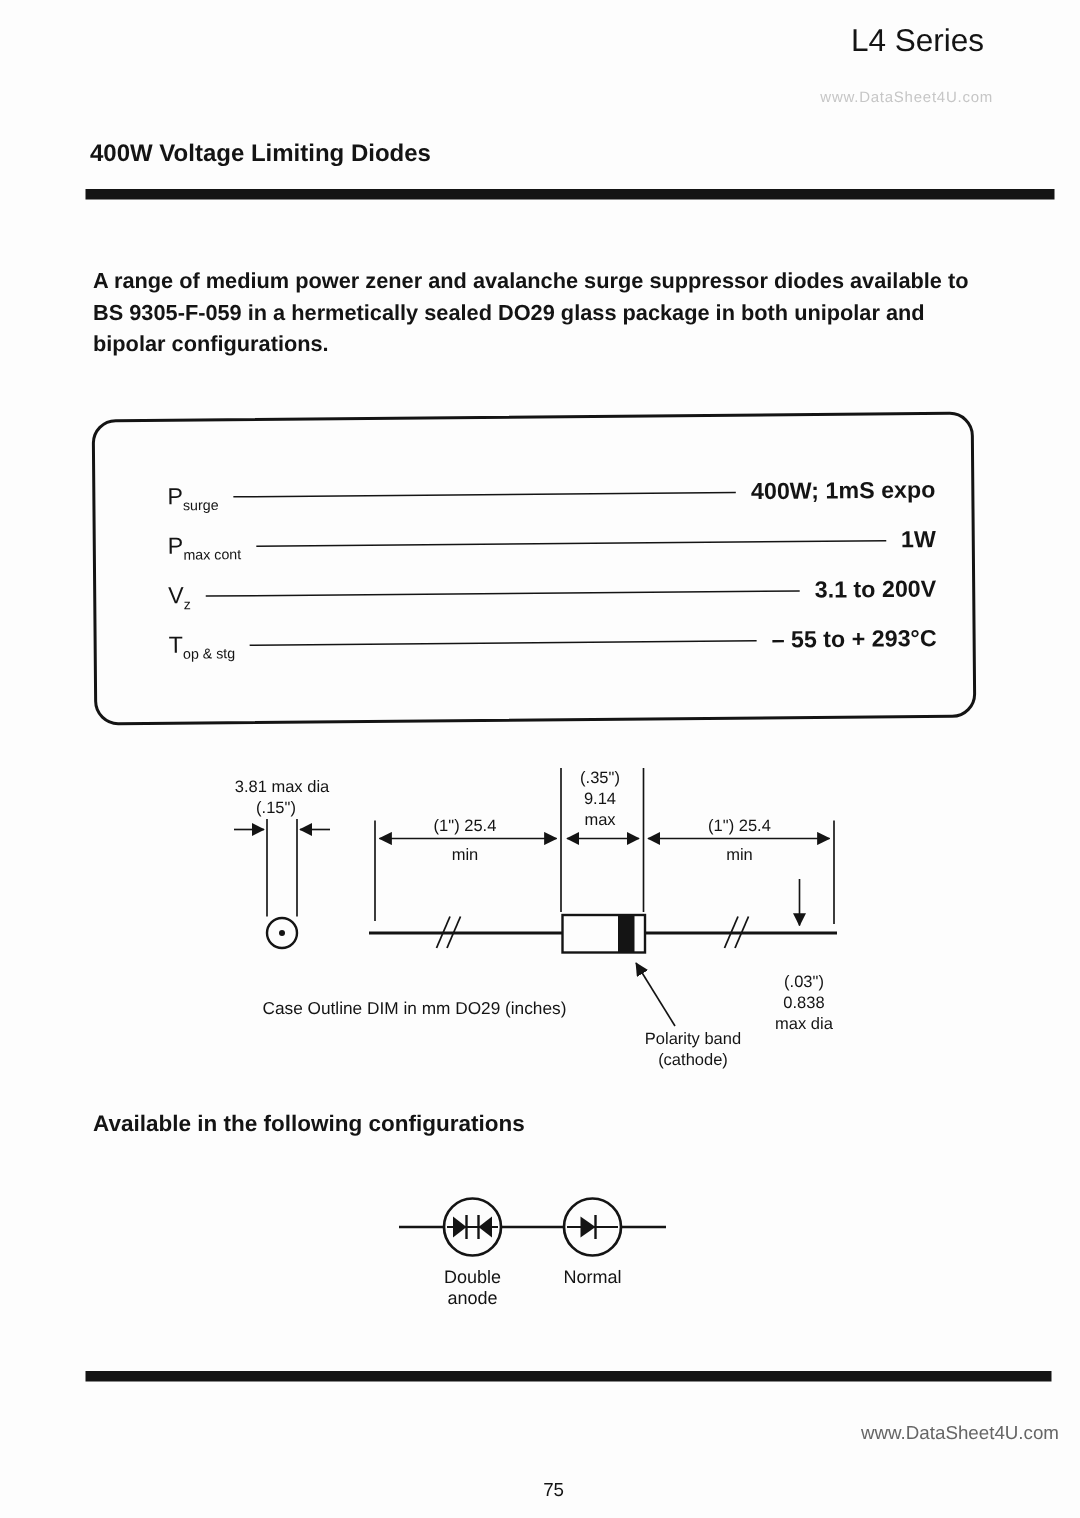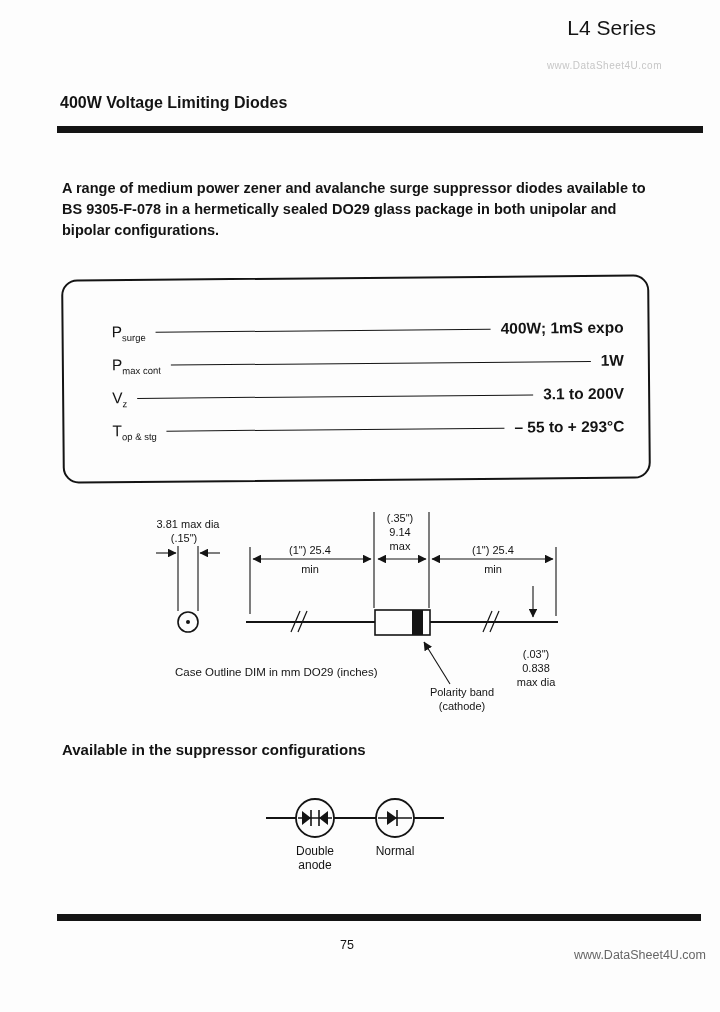--- a/index.html
+++ b/index.html
@@ -27,38 +27,38 @@
     padding:42px 24px 0 24px; transform:rotate(-0.5deg);
   }
   .spec-row { display:flex; align-items:baseline; height:33px; font-size:15.5px; }
   .spec-sym { white-space:nowrap;margin-left:24px; }
   .spec-sym sub { font-size:9.5px; }
   .spec-leader { flex:1; border-bottom:1.6px solid #141414; margin:0 10px; transform:translateY(-4px); }
   .spec-val { font-weight:bold; white-space:nowrap; }
 
   .config-heading { left:62px; top:741px; font-size:15px; font-weight:bold; }
 
-  .page-number { left:340px; top:938px; width:36px; text-align:left; font-size:12.5px; }
+  .page-number { left:340px; top:986px; width:36px; text-align:right; font-size:12.5px; }
   .watermark-bottom { right:14px; top:948px; font-size:12.5px; color:#666; }
 
   svg text { font-family:"Liberation Sans","DejaVu Sans",sans-serif; fill:#141414; }
   svg .dim { font-size:11px; }
   svg .cap { font-size:11.5px; }
   svg .lbl { font-size:12px; }
   svg line, svg rect.body, svg circle.outline { stroke:#141414; }
 </style>
 </head>
 <body>
 
 <div class="abs series-title">L4 Series</div>
 <div class="abs watermark-top">www.DataSheet4U.com</div>
 <div class="abs page-title">400W Voltage Limiting Diodes</div>
 <div class="abs rule rule-top"></div>
 
-<div class="abs intro">A range of medium power zener and avalanche surge suppressor diodes available to BS 9305-F-078 in a hermetically sealed DO29 glass package in both unipolar and bipolar configurations.</div>
+<div class="abs intro">A range of medium power zener and avalanche surge suppressor diodes available to BS 9305-F-059 in a hermetically sealed DO29 glass package in both unipolar and bipolar configurations.</div>
 
 <div class="abs specs-box">
   <div class="spec-row">
     <span class="spec-sym"><span>P</span><sub>surge</sub></span>
     <span class="spec-leader"></span>
     <span class="spec-val">400W; 1mS expo</span>
   </div>
   <div class="spec-row">
     <span class="spec-sym"><span>P</span><sub>max cont</sub></span>
     <span class="spec-leader"></span>
@@ -135,21 +135,21 @@
   <text class="dim" x="536" y="672" text-anchor="middle">0.838</text>
   <text class="dim" x="536" y="686" text-anchor="middle">max dia</text>
 
   <text class="cap" x="175" y="676">Case Outline DIM in mm DO29 (inches)</text>
 
   <line x1="450" y1="684" x2="424" y2="642" stroke="#141414" stroke-width="1.1" marker-end="url(#arr)"></line>
   <text class="dim" x="462" y="696" text-anchor="middle">Polarity band</text>
   <text class="dim" x="462" y="710" text-anchor="middle">(cathode)</text>
 </svg>
 
-<div class="abs config-heading">Available in the suppressor configurations</div>
+<div class="abs config-heading">Available in the following configurations</div>
 
 <svg class="abs" style="left:250px; top:782px;" width="220" height="100" viewBox="250 782 220 100">
   <line x1="266" y1="818" x2="444" y2="818" stroke="#141414" stroke-width="1.8"></line>
 
   <g>
     <circle cx="315" cy="818" r="19" fill="#fdfdfd" stroke="#141414" stroke-width="1.8"></circle>
     <line x1="298" y1="818" x2="332" y2="818" stroke="#141414" stroke-width="1.4"></line>
     <polygon points="302,811 302,825 311,818" fill="#141414"></polygon>
     <line x1="311" y1="810" x2="311" y2="826" stroke="#141414" stroke-width="1.6"></line>
     <polygon points="328,811 328,825 319,818" fill="#141414"></polygon>

